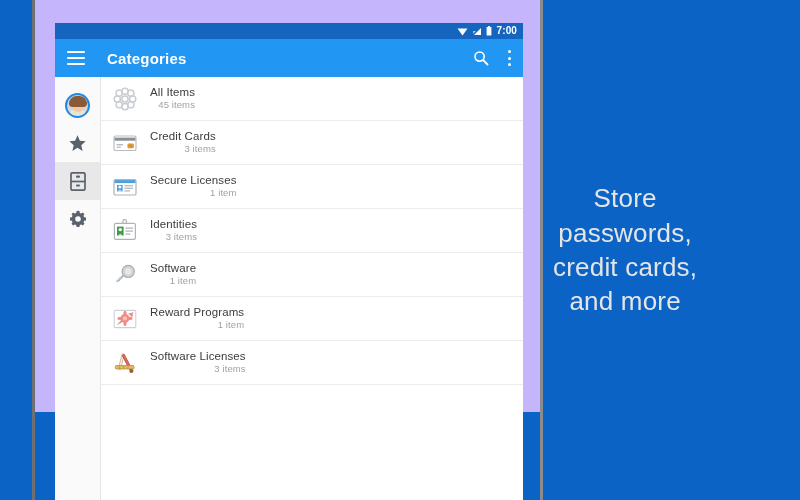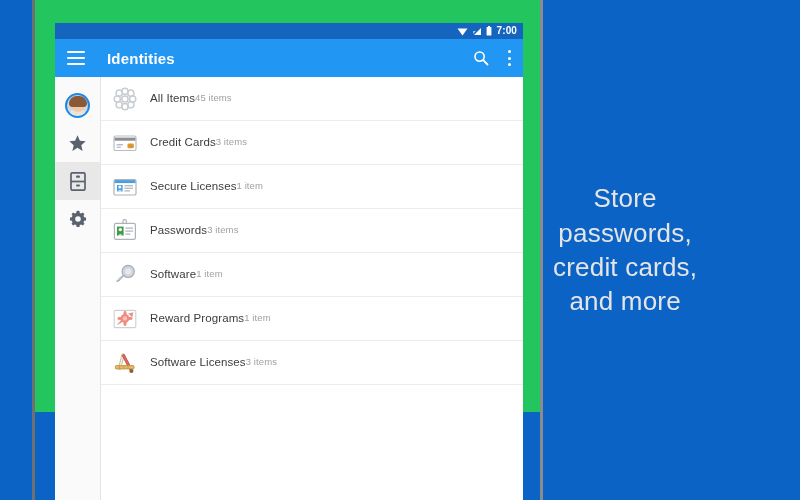--- a/index.html
+++ b/index.html
@@ -19,21 +19,21 @@
     color:#e5e5e5;text-align:center;
   }
   .promo-text{
     font-size:26px;line-height:1.32;font-weight:400;letter-spacing:.2px;
     padding:0 10px;white-space:pre-line;
   }
 
   
   .device{
     position:absolute;left:32px;top:0;width:511px;height:412px;
-    background:#22c55e;
+    background:#c4b5fd;
   }
   .bezel-line{position:absolute;left:0;top:0;width:3px;height:500px;background:#6f7072;}
   .bezel-line-r{position:absolute;right:0;top:0;width:3px;height:500px;background:#8a8b8d;}
 
   .screen{
     position:absolute;left:23px;top:23px;width:468px;height:477px;
     background:#ffffff;overflow:hidden;
   }
 
   
@@ -98,23 +98,23 @@
   }
 
   
   .list{flex:1;background:#ffffff;overflow:hidden;}
   .row{
     display:flex;align-items:center;height:44px;box-sizing:border-box;
     border-bottom:1px solid #ececec;padding-left:9px;cursor:pointer;
   }
   .row-ic{width:30px;height:30px;flex:0 0 30px;display:flex;align-items:center;
     justify-content:center;}
-  .row-txt{margin-left:10px;display:flex;flex-direction:row;justify-content:center;}
+  .row-txt{margin-left:10px;display:flex;flex-direction:column;justify-content:center;}
   .row-title{font-size:11.5px;color:#3c3c3c;line-height:13px;letter-spacing:.1px;}
-  .row-sub{font-size:9.5px;color:#a0a0a0;line-height:12px;margin-top:0;letter-spacing:.1px;}
+  .row-sub{font-size:9.5px;color:#a0a0a0;line-height:12px;margin-top:0;letter-spacing:.1px;text-align:right;}
 </style>
 </head>
 <body>
 
 <div class="stage">
   <div class="promo-bg"></div>
 
   <div class="promo">
     <div class="promo-text">Store
 passwords,
@@ -142,21 +142,21 @@
         </svg>
         <span class="sb-time">7:00</span>
       </div>
 
       <div class="appbar">
         <div class="hamburger">
           <span></span>
             <span></span>
             <span></span>
         </div>
-        <div class="appbar-title">Identities</div>
+        <div class="appbar-title">Categories</div>
         <div class="appbar-spacer"></div>
         <div class="appbar-action">
           <svg width="16" height="16" viewBox="0 0 16 16">
             <circle cx="6.6" cy="6.6" r="4.6" fill="none" stroke="#ffffff" stroke-width="1.6"></circle>
             <line x1="10.2" y1="10.2" x2="14.5" y2="14.5" stroke="#ffffff" stroke-width="1.8" stroke-linecap="round"></line>
           </svg>
         </div>
         <div class="appbar-action">
           <div class="kebab">
             <i></i>
@@ -277,21 +277,21 @@
                 <circle cx="8.3" cy="11.6" r="1.7" fill="#ffffff"></circle>
                 <path d="M5.5 17.8 q2.8 -3.2 5.6 0 Z" fill="#ffffff"></path>
                 <g fill="#b9bdc2">
                   <rect x="13.4" y="9.4" width="7.6" height="1.4"></rect>
                   <rect x="13.4" y="12.4" width="7.6" height="1.4"></rect>
                   <rect x="13.4" y="15.4" width="5" height="1.4"></rect>
                 </g>
               </svg>
             </div>
             <div class="row-txt">
-              <div class="row-title">Passwords</div>
+              <div class="row-title">Identities</div>
               <div class="row-sub">3 items</div>
             </div>
           </div>
 
 
           <div class="row">
             <div class="row-ic">
               <svg width="26" height="26" viewBox="0 0 26 26">
                 <circle cx="16.2" cy="9.4" r="6.1" fill="#cfd4d9" stroke="#a8aeb4" stroke-width="1.2"></circle>
                 <circle cx="16.2" cy="9.4" r="3.2" fill="#e4e8eb"></circle>

